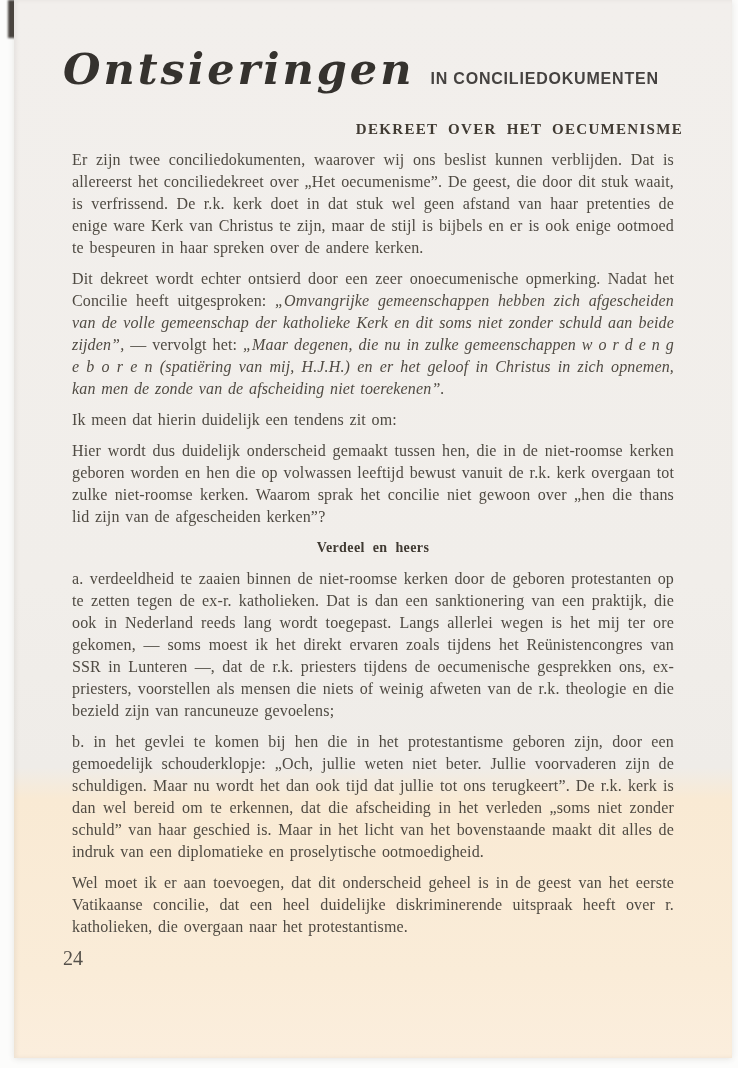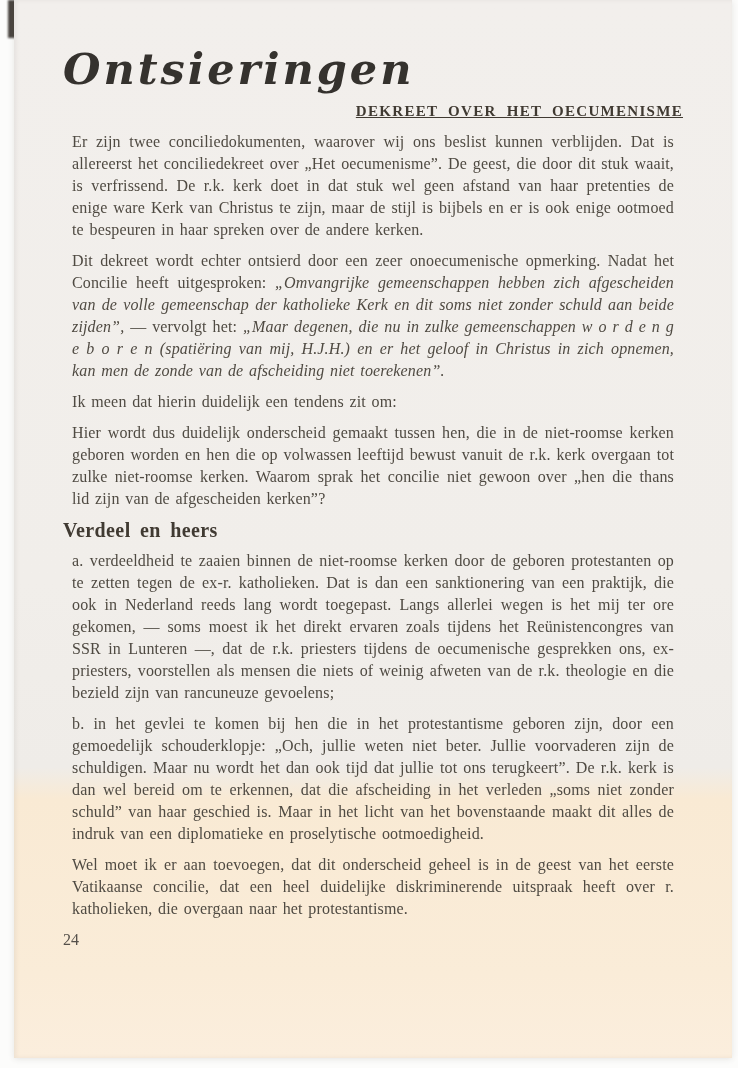--- a/index.html
+++ b/index.html
@@ -52,66 +52,66 @@
     color: #35322e;
   }
   .masthead .caps {
     font-family: "Liberation Sans", sans-serif;
     font-weight: bold;
     font-size: 16px;
     letter-spacing: 0.8px;
     color: #454240;
   }
   .h-main {
-    margin-top: 6px;
+    margin-top: 24px;
     text-align: right;
     font-weight: bold;
     font-size: 15px;
     line-height: 22px;
     letter-spacing: 1.3px;
     word-spacing: 5px;
     color: #403a32;
-    text-decoration: underline;
   }
   .h-sub {
     margin-top: 3px;
-    text-align: left;
+    text-align: center;
     font-weight: bold;
-    font-size: 20px;
+    font-size: 14px;
     line-height: 22px;
     letter-spacing: 0.4px;
     word-spacing: 4px;
     color: #403a32;
   }
   p {
     margin: 9px;
     font-size: 16px;
     line-height: 22px;
     text-align: justify;
     word-spacing: 1.5px;
     letter-spacing: 0.15px;
   }
   .italic { font-style: italic; }
   .pagenum {
     margin-top: 2px;
-    font-size: 16px;
+    font-size: 20px;
     line-height: 22px;
     color: #55504a;
   }
 </style>
 </head>
 <body>
 
 <div class="scan-corner"></div>
 
 <div class="page">
   <div class="content">
 
     <div class="masthead">
       <span class="script">Ontsieringen</span>
+      <span class="caps">IN CONCILIEDOKUMENTEN</span>
     </div>
 
     <div class="h-main">DEKREET OVER HET OECUMENISME</div>
 
     <p>Er zijn twee conciliedokumenten, waarover wij ons beslist kunnen verblijden. Dat is allereerst het conciliedekreet over „Het oecumenisme”. De geest, die door dit stuk waait, is verfrissend. De r.k. kerk doet in dat stuk wel geen afstand van haar pretenties de enige ware Kerk van Christus te zijn, maar de stijl is bijbels en er is ook enige ootmoed te bespeuren in haar spreken over de andere kerken.</p>
 
     <p><span>Dit dekreet wordt echter ontsierd door een zeer onoecumenische opmerking. Nadat het Concilie heeft uitgesproken: </span><span class="italic">„Omvangrijke gemeenschappen hebben zich afgescheiden van de volle gemeenschap der katholieke Kerk en dit soms niet zonder schuld aan beide zijden”, </span><span>— vervolgt het: </span><span class="italic">„Maar degenen, die nu in zulke gemeenschappen w o r d e n   g e b o r e n (spatiëring van mij, H.J.H.) en er het geloof in Christus in zich opnemen, kan men de zonde van de afscheiding niet toerekenen”.</span></p>
 
     <p>Ik meen dat hierin duidelijk een tendens zit om:</p>
 

